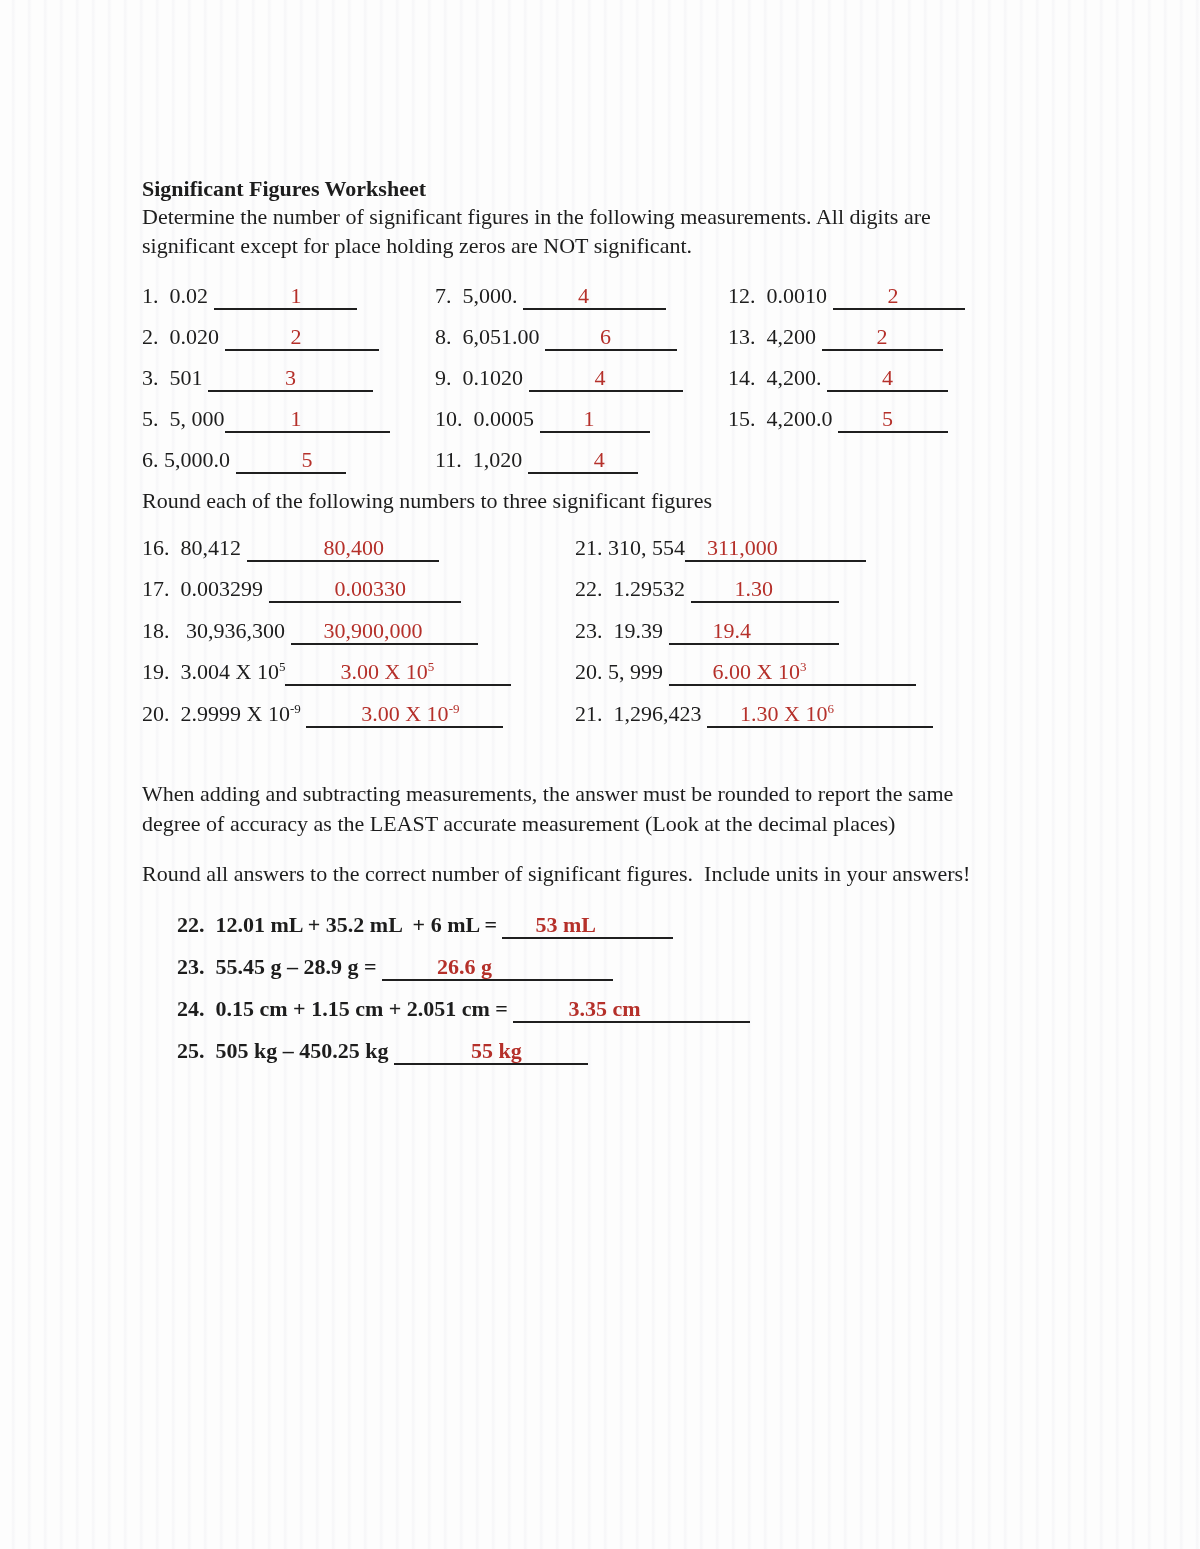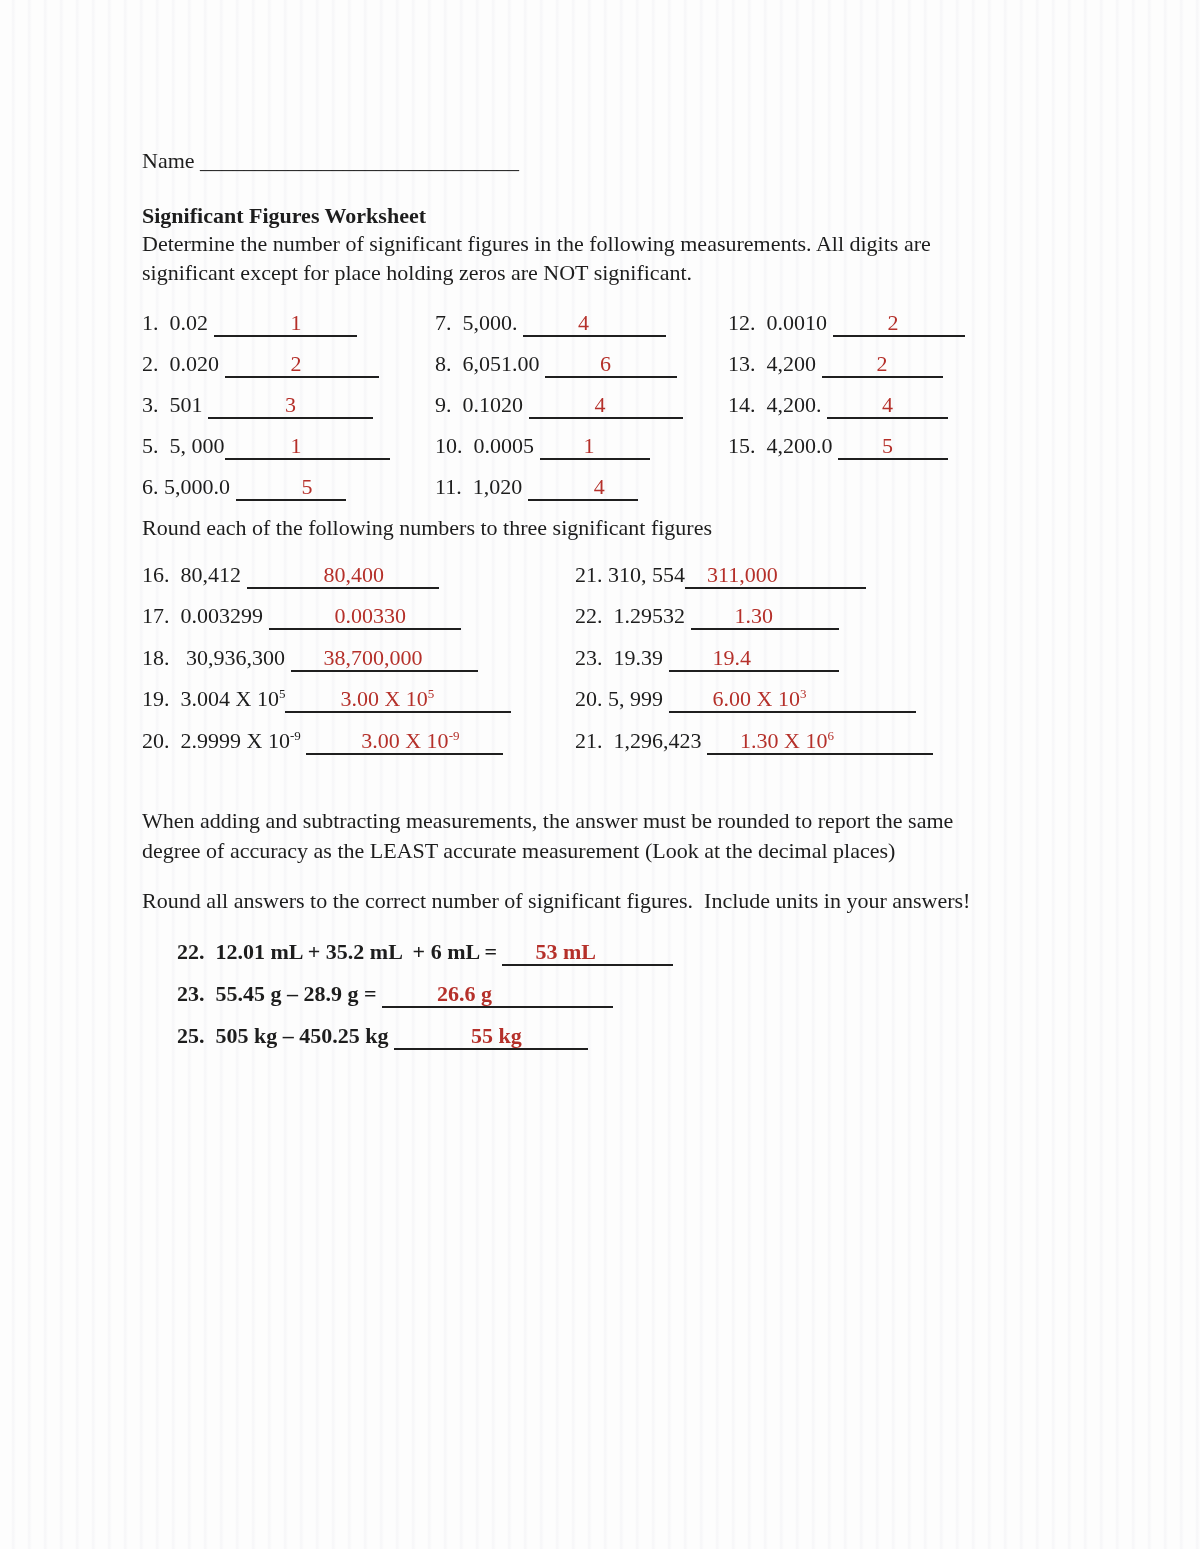--- a/index.html
+++ b/index.html
@@ -35,21 +35,20 @@
   .blank{border-bottom:2px solid #1f1f1f;text-align:center;}
   .sp{color:transparent;}
   .ans{color:#b5302a;}
   .sx{font-size:13px;vertical-align:super;line-height:0;}
 </style>
 </head>
 <body>
 
 <div class="container">
 
-  <div class="name-row"><span>Name </span><span>_____________________________</span></div>
 
   <div class="title">Significant Figures Worksheet</div>
 
   <div class="para">Determine the number of significant figures in the following measurements.  All digits are
 significant except for place holding zeros are NOT significant.</div>
 
   <div class="s1-grid">
     <div class="row"><span class="q">1.  0.02 </span><span class="blank"><span class="sp">_______</span><span class="ans">1</span><span class="sp">_____</span></span></div>
     <div class="row"><span class="q">2.  0.020 </span><span class="blank"><span class="sp">______</span><span class="ans">2</span><span class="sp">_______</span></span></div>
     <div class="row"><span class="q">3.  501 </span><span class="blank"><span class="sp">_______</span><span class="ans">3</span><span class="sp">_______</span></span></div>
@@ -64,34 +63,35 @@
     <div class="row"><span class="q">13.  4,200 </span><span class="blank"><span class="sp">_____</span><span class="ans">2</span><span class="sp">_____</span></span></div>
     <div class="row"><span class="q">14.  4,200. </span><span class="blank"><span class="sp">_____</span><span class="ans">4</span><span class="sp">_____</span></span></div>
     <div class="row"><span class="q">15.  4,200.0 </span><span class="blank"><span class="sp">____</span><span class="ans">5</span><span class="sp">_____</span></span></div>
   </div>
 
   <div class="s2-heading">Round each of the following numbers to three significant figures</div>
 
   <div class="s2-grid">
     <div class="row"><span class="q"><span>16.  80,412 </span><sup class="sx"></sup><span></span></span><span class="blank"><span class="sp">_______</span><span class="ans"><span>80,400</span><sup class="sx"></sup></span><span class="sp">_____</span></span></div>
     <div class="row"><span class="q"><span>17.  0.003299 </span><sup class="sx"></sup><span></span></span><span class="blank"><span class="sp">______</span><span class="ans"><span>0.00330</span><sup class="sx"></sup></span><span class="sp">_____</span></span></div>
-    <div class="row"><span class="q"><span>18.   30,936,300 </span><sup class="sx"></sup><span></span></span><span class="blank"><span class="sp">___</span><span class="ans"><span>38,700,000</span><sup class="sx"></sup></span><span class="sp">_____</span></span></div>
+    <div class="row"><span class="q"><span>18.   30,936,300 </span><sup class="sx"></sup><span></span></span><span class="blank"><span class="sp">___</span><span class="ans"><span>30,900,000</span><sup class="sx"></sup></span><span class="sp">_____</span></span></div>
     <div class="row"><span class="q"><span>19.  3.004 X 10</span><sup class="sx">5</sup><span></span></span><span class="blank"><span class="sp">_____</span><span class="ans"><span>3.00 X 10</span><sup class="sx">5</sup></span><span class="sp">_______</span></span></div>
     <div class="row"><span class="q"><span>20.  2.9999 X 10</span><sup class="sx">-9</sup><span> </span></span><span class="blank"><span class="sp">_____</span><span class="ans"><span>3.00 X 10</span><sup class="sx">-9</sup></span><span class="sp">____</span></span></div>
     <div class="row"><span class="q"><span>21. 310, 554</span><sup class="sx"></sup><span></span></span><span class="blank"><span class="sp">__</span><span class="ans"><span>311,000</span><sup class="sx"></sup></span><span class="sp">________</span></span></div>
     <div class="row"><span class="q"><span>22.  1.29532 </span><sup class="sx"></sup><span></span></span><span class="blank"><span class="sp">____</span><span class="ans"><span>1.30</span><sup class="sx"></sup></span><span class="sp">______</span></span></div>
     <div class="row"><span class="q"><span>23.  19.39 </span><sup class="sx"></sup><span></span></span><span class="blank"><span class="sp">____</span><span class="ans"><span>19.4</span><sup class="sx"></sup></span><span class="sp">________</span></span></div>
     <div class="row"><span class="q"><span>20. 5, 999 </span><sup class="sx"></sup><span></span></span><span class="blank"><span class="sp">____</span><span class="ans"><span>6.00 X 10</span><sup class="sx">3</sup></span><span class="sp">__________</span></span></div>
     <div class="row"><span class="q"><span>21.  1,296,423 </span><sup class="sx"></sup><span></span></span><span class="blank"><span class="sp">___</span><span class="ans"><span>1.30 X 10</span><sup class="sx">6</sup></span><span class="sp">_________</span></span></div>
   </div>
 
   <div class="para2">When adding and subtracting measurements, the answer must be rounded to report the same
 degree of accuracy as the LEAST accurate measurement (Look at the decimal places)</div>
 
   <div class="s3-heading">Round all answers to the correct number of significant figures.  Include units in your answers!</div>
 
   <div class="s3-list">
     <div class="row"><span class="q">22.  12.01 mL + 35.2 mL  + 6 mL = </span><span class="blank"><span class="sp">___</span><span class="ans">53 mL</span><span class="sp">_______</span></span></div>
     <div class="row"><span class="q">23.  55.45 g – 28.9 g = </span><span class="blank"><span class="sp">_____</span><span class="ans">26.6 g</span><span class="sp">___________</span></span></div>
+    <div class="row"><span class="q">24.  0.15 cm + 1.15 cm + 2.051 cm = </span><span class="blank"><span class="sp">_____</span><span class="ans">3.35 cm</span><span class="sp">__________</span></span></div>
     <div class="row"><span class="q">25.  505 kg – 450.25 kg </span><span class="blank"><span class="sp">_______</span><span class="ans">55 kg</span><span class="sp">______</span></span></div>
   </div>
 
 </div>
 
 </body></html>

